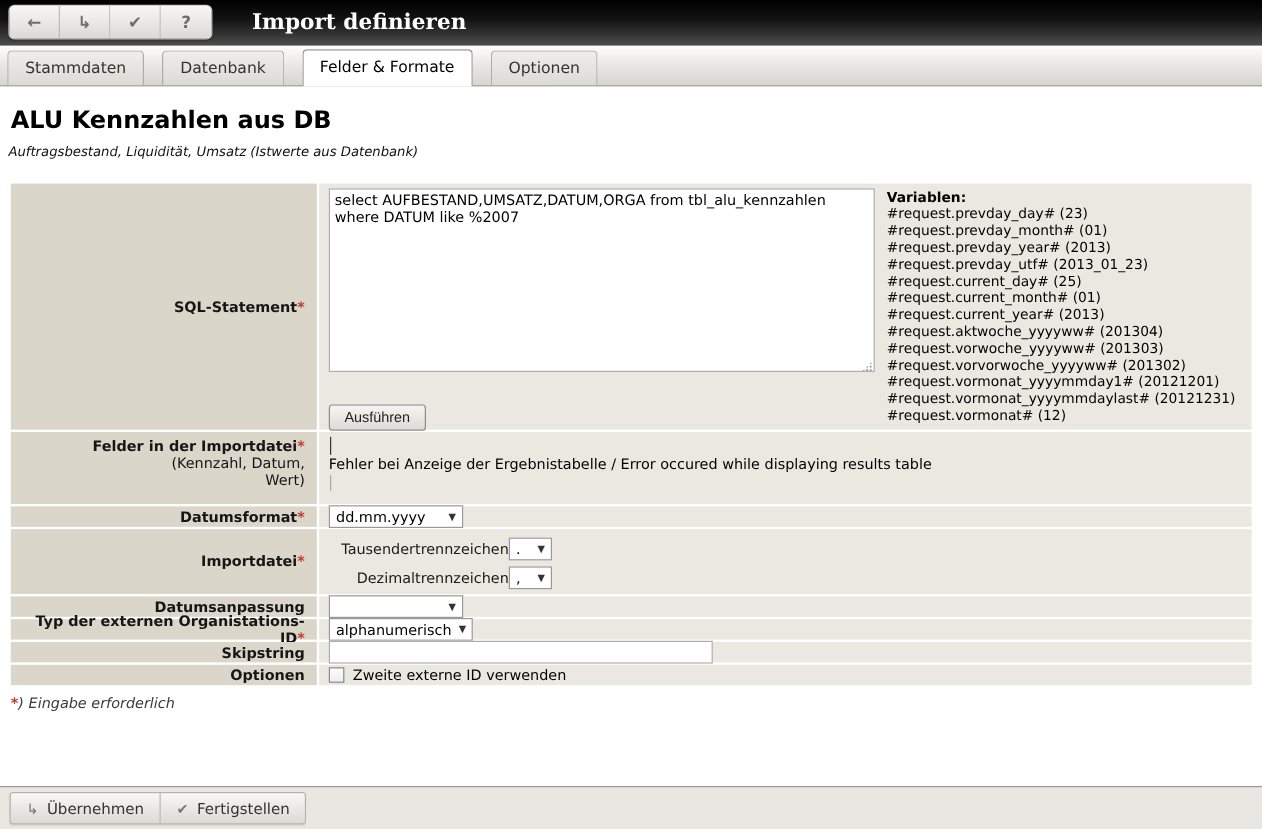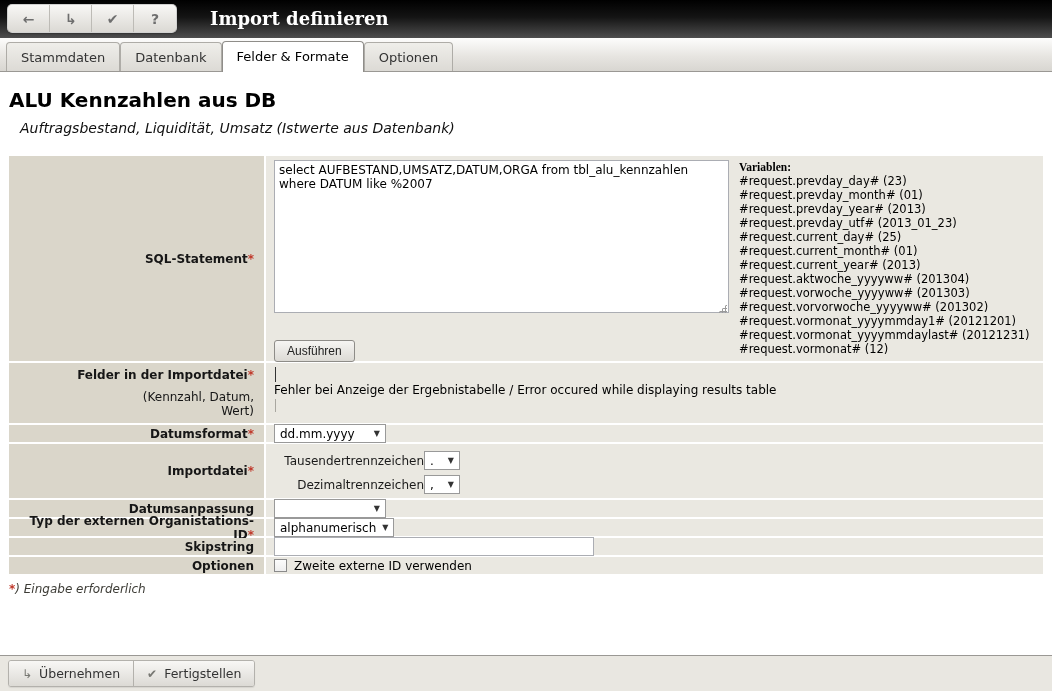--- a/index.html
+++ b/index.html
@@ -54,21 +54,21 @@
   
   .tabstrip {
     height: 34px;
     background: linear-gradient(#fdfdfc 0%, #e7e5e1 55%, #d8d6d1 100%);
     border-bottom: 1px solid #9a9894;
     display: flex;
     align-items: flex-end;
     padding-left: 6px;
   }
   .tab {
-    margin-right: 0;
+    margin-right: 15px;
     padding: 7px 14px 6px 14px;
     border: 1px solid #aeaca7;
     border-bottom: none;
     border-radius: 4px 4px 0 0;
     background: linear-gradient(#efeeea, #dcdad5);
     font-size: 13px;
     color: #333;
     cursor: pointer;
     position: relative;
   }
@@ -83,23 +83,23 @@
 
   
   .page-title {
     margin: 16px 0 8px 9px;
     font-size: 20px;
     font-weight: bold;
     color: #000;
     font-family: "DejaVu Sans", sans-serif;
   }
   .page-subtitle {
-    margin-left: 20px;
+    margin-left: 7px;
     font-style: italic;
-    font-size: 14px;
+    font-size: 11px;
     color: #111;
   }
 
   
   .form {
     margin: 20px 9px 0 9px;
   }
   .form-row {
     display: flex;
     margin-bottom: 2px;
@@ -160,25 +160,25 @@
     border-radius: 3px;
     cursor: pointer;
   }
   .variables {
     margin-left: 10px;
     font-size: 11.5px;
     line-height: 14px;
     color: #000;
     white-space: nowrap;
   }
-  .variables .var-title { font-weight: bold; font-family: Liberation Serif, serif; }
+  .variables .var-title { font-weight: bold; }
 
   
   .row-fields { height: 60px; }
-  .row-fields .label-cell { justify-content: space-between; padding-top: 5px; padding-bottom: 5px; }
+  .row-fields .label-cell { justify-content: flex-start; padding-top: 5px; padding-bottom: 5px; }
   .row-fields .hint { font-weight: normal; line-height: 14px; }
   .caret-mark { width: 1px; height: 15px; background: #333; margin-left: 1px; }
   .caret-mark.light { background: #a9a7a0; height: 13px; }
   .error-text { margin: 1px 0 2px 0; color: #000; }
 
   
   .row-sm { height: 17px; }
   .row-sm .content-cell { display: flex; align-items: center; padding-top: 0; padding-bottom: 0; }
   .row-num { height: 54px; }
 

